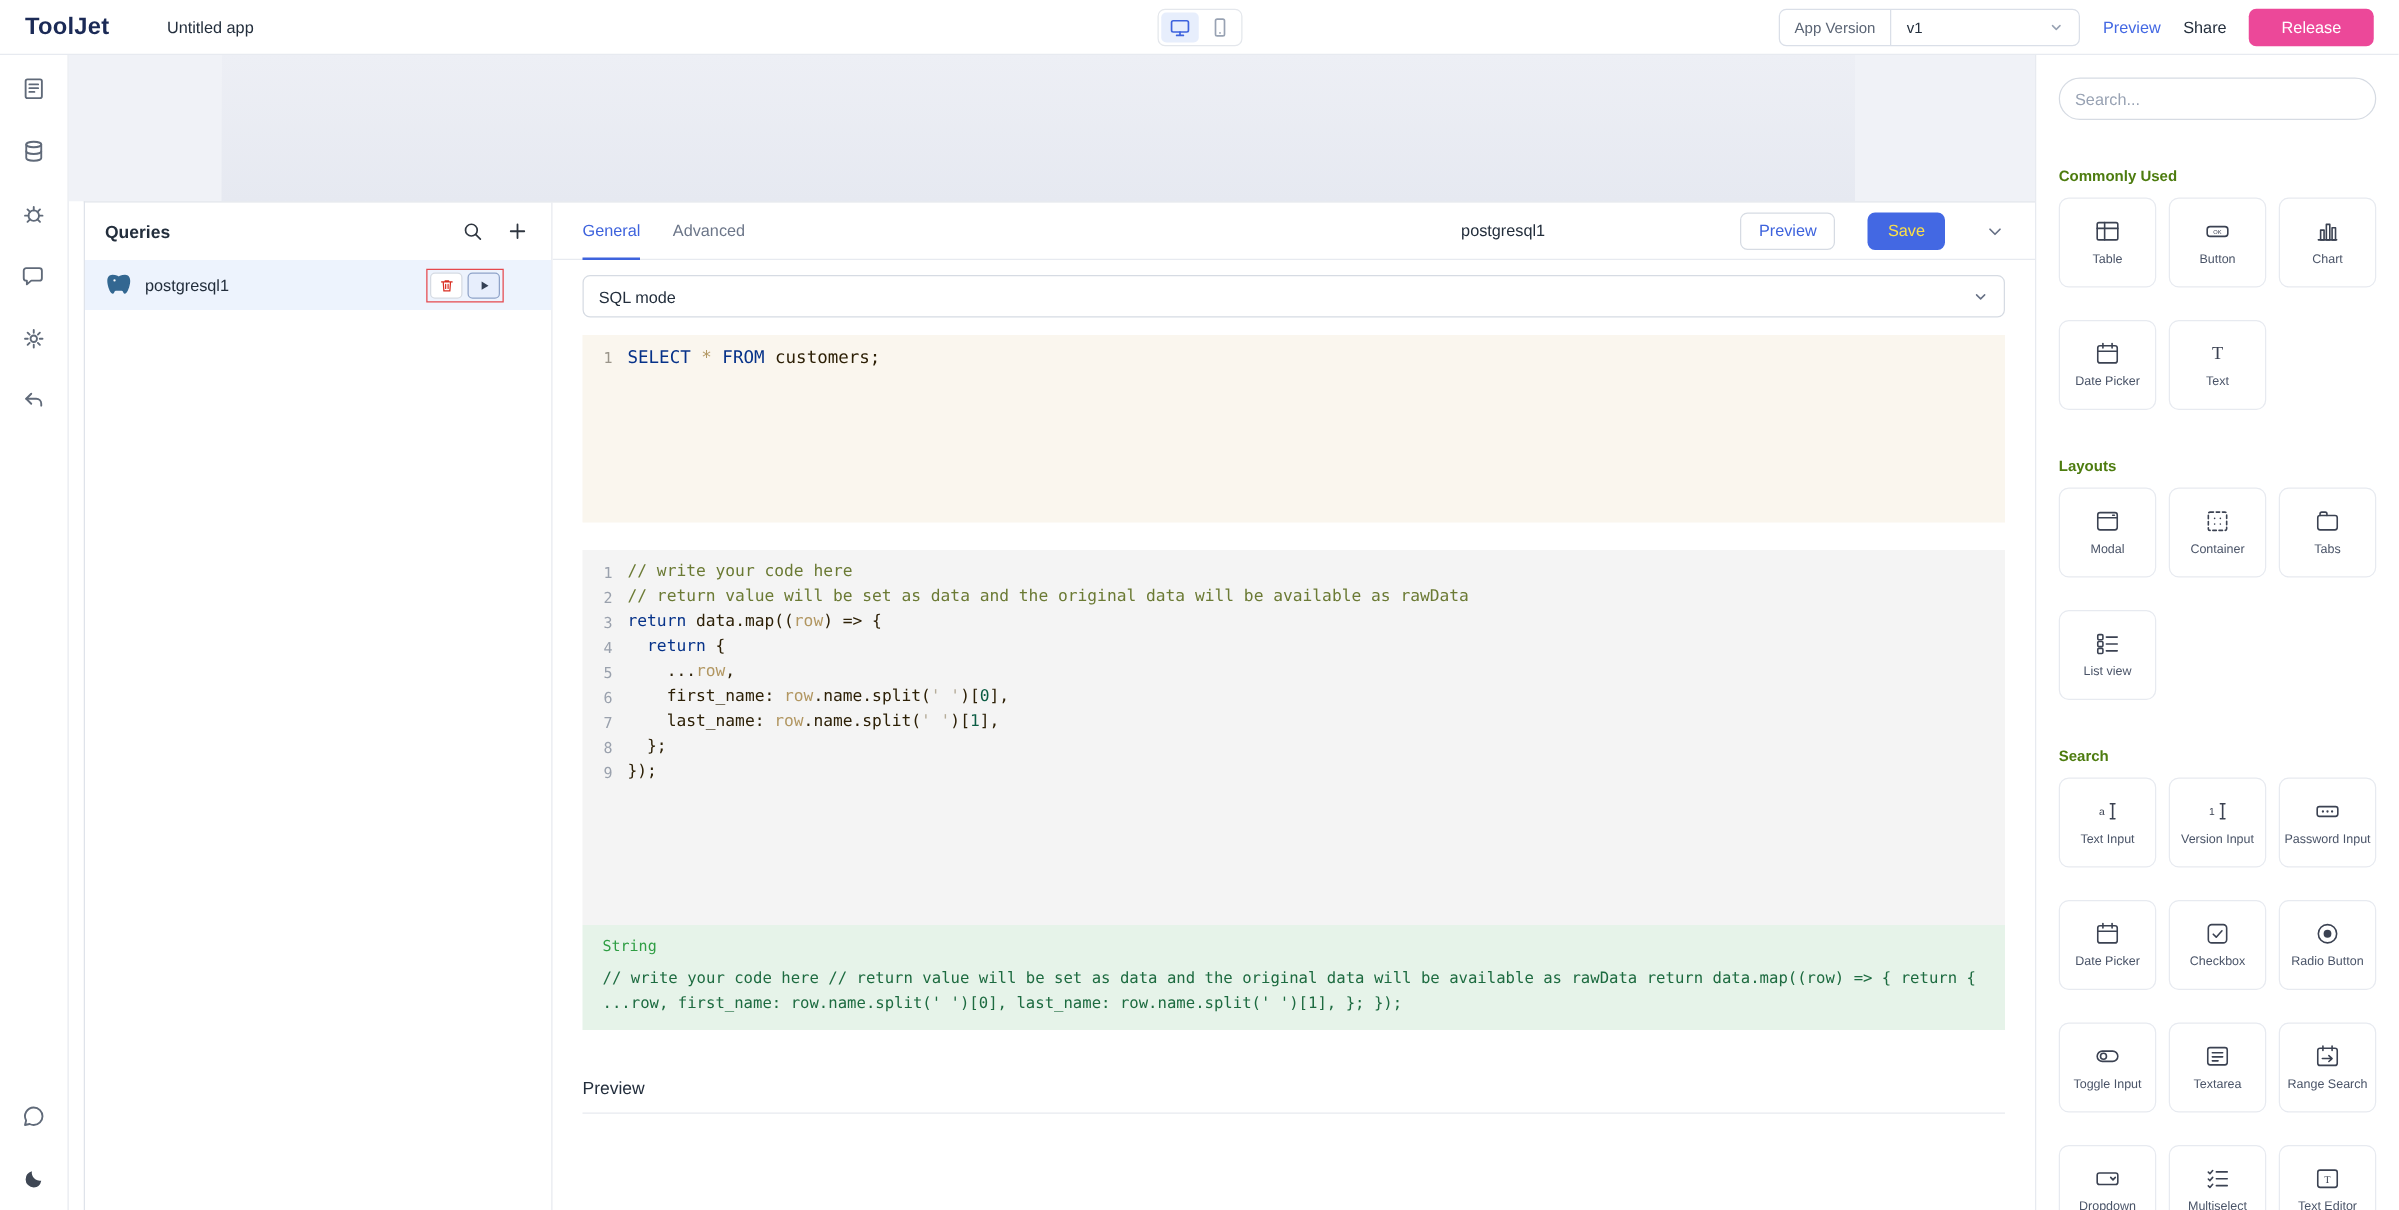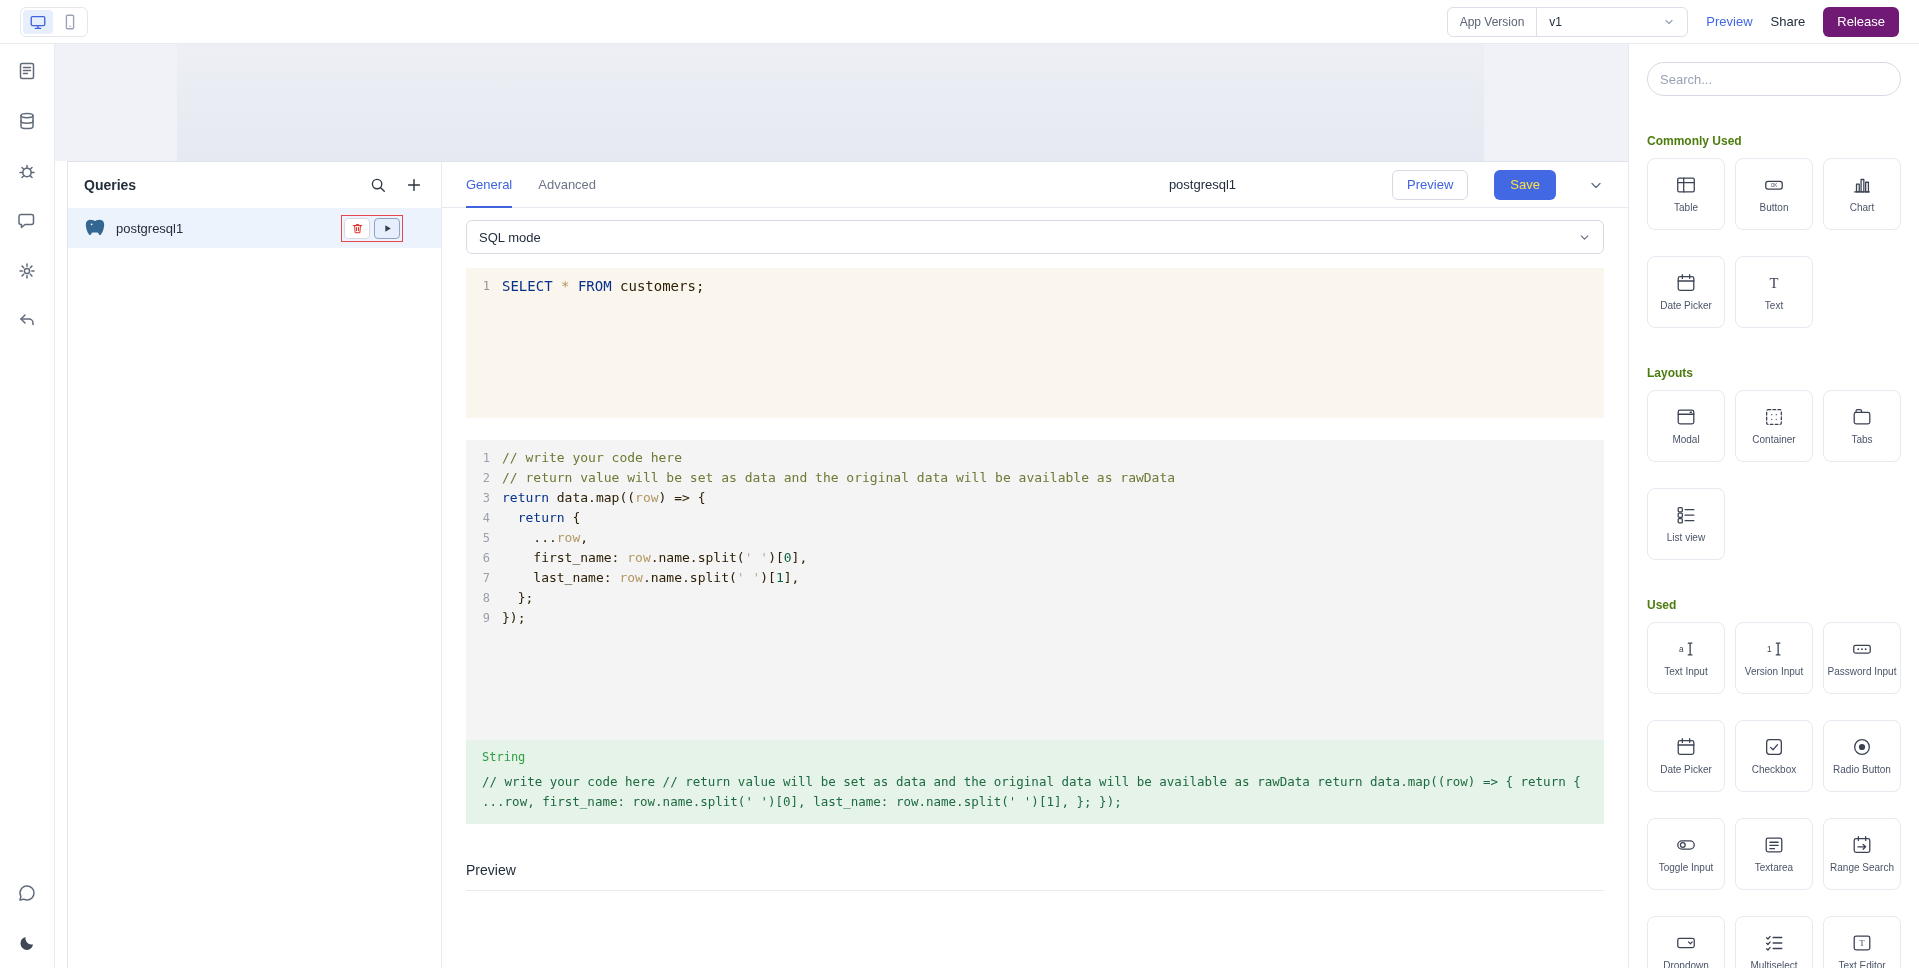--- a/index.html
+++ b/index.html
@@ -18,21 +18,21 @@
   .app-title { font-size:13px; color:#232e3c; }
   .device-toggle { display:flex; border:1px solid #e4e7ec; border-radius:6px; padding:2px; gap:2px; background:#fff; }
   .device-btn { width:30px; height:24px; display:flex; align-items:center; justify-content:center; border-radius:4px; cursor:pointer; }
   .device-btn.active { background:#e7eefc; }
   .h-right { flex:1; display:flex; justify-content:flex-end; align-items:center; gap:18px; }
   .version-group { display:flex; align-items:center; height:30px; border:1px solid #dadfe8; border-radius:6px; font-size:12px; overflow:hidden; cursor:pointer; }
   .version-label { padding:0 12px; height:100%; display:flex; align-items:center; color:#5b6575; border-right:1px solid #dadfe8; }
   .version-value { width:150px; padding:0 12px; display:flex; align-items:center; justify-content:space-between; color:#232e3c; }
   .link-preview { color:#4368E3; cursor:pointer; }
   .link-share { color:#232e3c; cursor:pointer; }
-  .btn-release { height:30px; padding:0 14px; background:#701a75; color:#fff; border:none; border-radius:6px; font-size:13px; display:flex; align-items:center; cursor:pointer; font-family:inherit; }
+  .btn-release { height:30px; padding:0 26px; background:#ec4899; color:#fff; border:none; border-radius:6px; font-size:13px; display:flex; align-items:center; cursor:pointer; font-family:inherit; }
 
   
   .body-row { display:flex; height:924px; }
   .rail { width:55px; border-right:1px solid #e7eaf0; display:flex; flex-direction:column; align-items:center; padding:16px 0 14px; gap:28px; background:#fff; }
   .rail-icon { width:22px; height:22px; display:flex; align-items:center; justify-content:center; cursor:pointer; }
   .rail-spacer { flex:1; }
 
   .main { flex:1; display:flex; flex-direction:column; min-width:0; }
   .canvas { height:117px; display:flex; }
   .canvas-left  { width:122px; background:#f0f2f7; }
@@ -102,20 +102,24 @@
   .w-title { margin-top:38px; font-size:12px; font-weight:600; color:#4d7c0f; line-height:14px; }
   .w-grid { margin-top:10px; display:grid; grid-template-columns:repeat(3,1fr); gap:26px 10px; }
   .w-card { height:72px; border:1px solid #e7eaf0; border-radius:8px; background:#fff; display:flex; flex-direction:column; align-items:center; justify-content:center; text-align:center; padding:4px 2px; cursor:grab; }
   .w-icon { height:24px; display:flex; align-items:center; justify-content:center; }
   .w-label { margin-top:5px; font-size:10px; color:#4a5468; line-height:1.25; }
 </style>
 </head>
 <body>
 
 <div class="header">
+  <div class="h-left">
+    <div class="logo">ToolJet</div>
+    <div class="app-title">Untitled app</div>
+  </div>
   <div class="device-toggle">
     <div class="device-btn active">
       <span>
         <svg width="18" height="18" viewBox="0 0 20 20" fill="none" stroke="#3E63DD" stroke-width="1.5" stroke-linecap="round">
             <rect x="2.5" y="4" width="15" height="10" rx="1.5"></rect>
             <path d="M7 17h6M10 14v3"></path>
           </svg>
       </span>
     </div>
     <div class="device-btn">
@@ -421,21 +425,21 @@
                 <line x1="11" y1="6.2" x2="20.5" y2="6.2"></line>
                 <rect x="3.5" y="10" width="4.5" height="4.5" rx="1"></rect>
                 <line x1="11" y1="12.2" x2="20.5" y2="12.2"></line>
                 <rect x="3.5" y="16" width="4.5" height="4.5" rx="1"></rect>
                 <line x1="11" y1="18.2" x2="20.5" y2="18.2"></line>
               </svg>
             </span>
             <span class="w-label">List view</span>
           </div>
         </div>
-        <div class="w-title">Used</div>
+        <div class="w-title">Search</div>
         <div class="w-grid">
           <div class="w-card">
             <span class="w-icon">
               <svg width="22" height="22" viewBox="0 0 24 24" fill="none" stroke="#3b4252" stroke-width="1.4" stroke-linecap="round" stroke-linejoin="round">
                 <text x="7" y="15.5" text-anchor="middle" font-size="9" fill="#3b4252" stroke="none" font-family="Liberation Sans">a</text>
                 <path d="M14.5 5.5h4M14.5 18.5h4M16.5 5.5v13"></path>
               </svg>
             </span>
             <span class="w-label">Text Input</span>
           </div>

